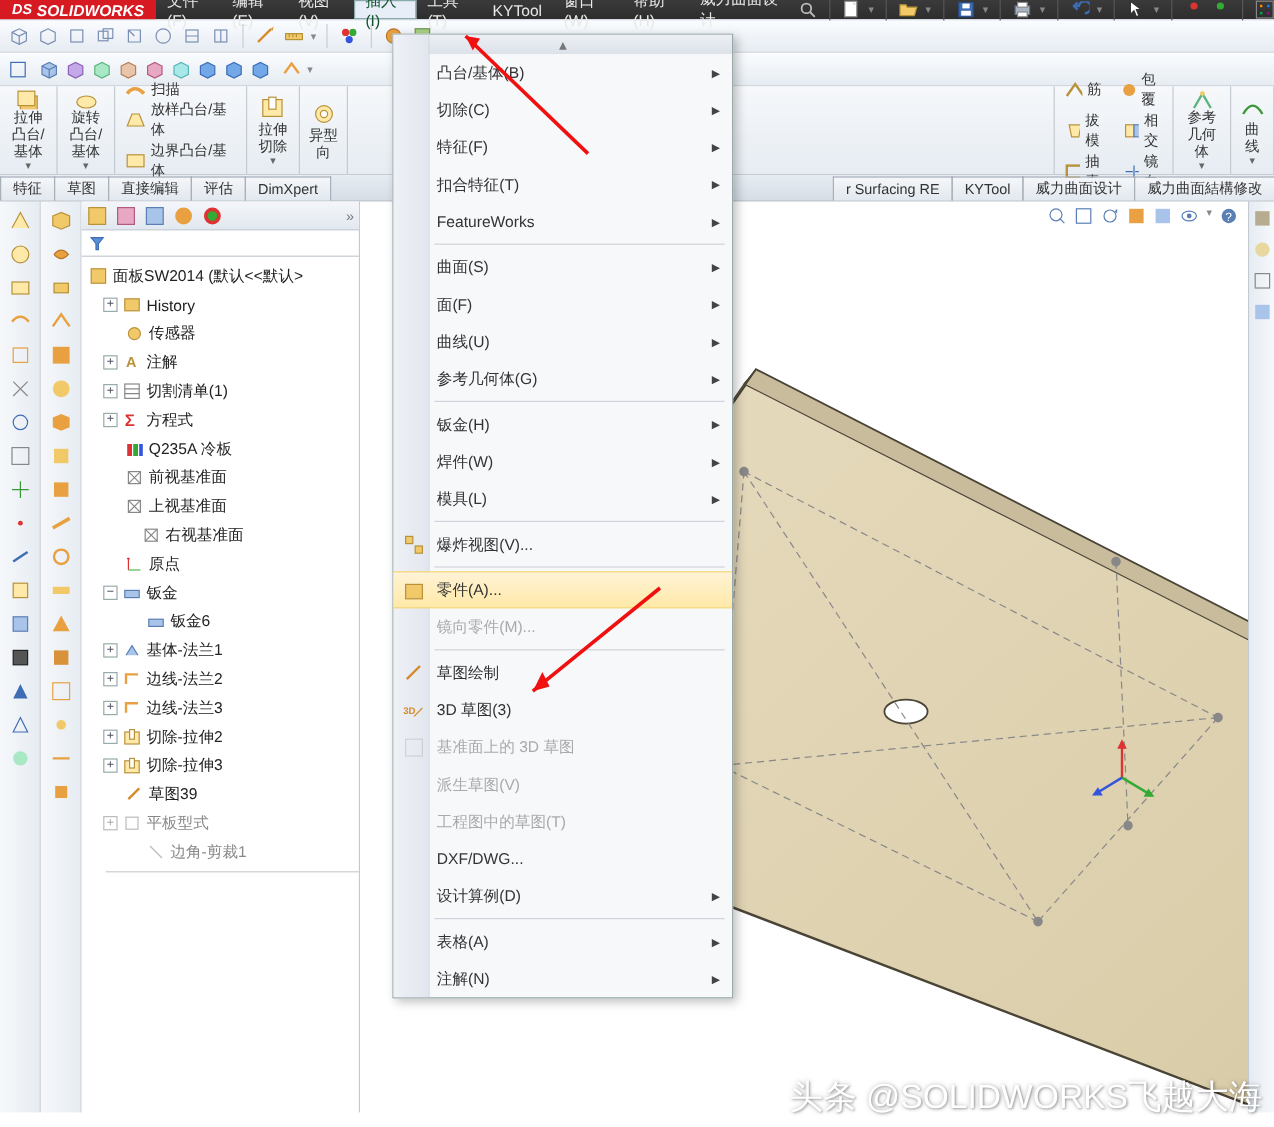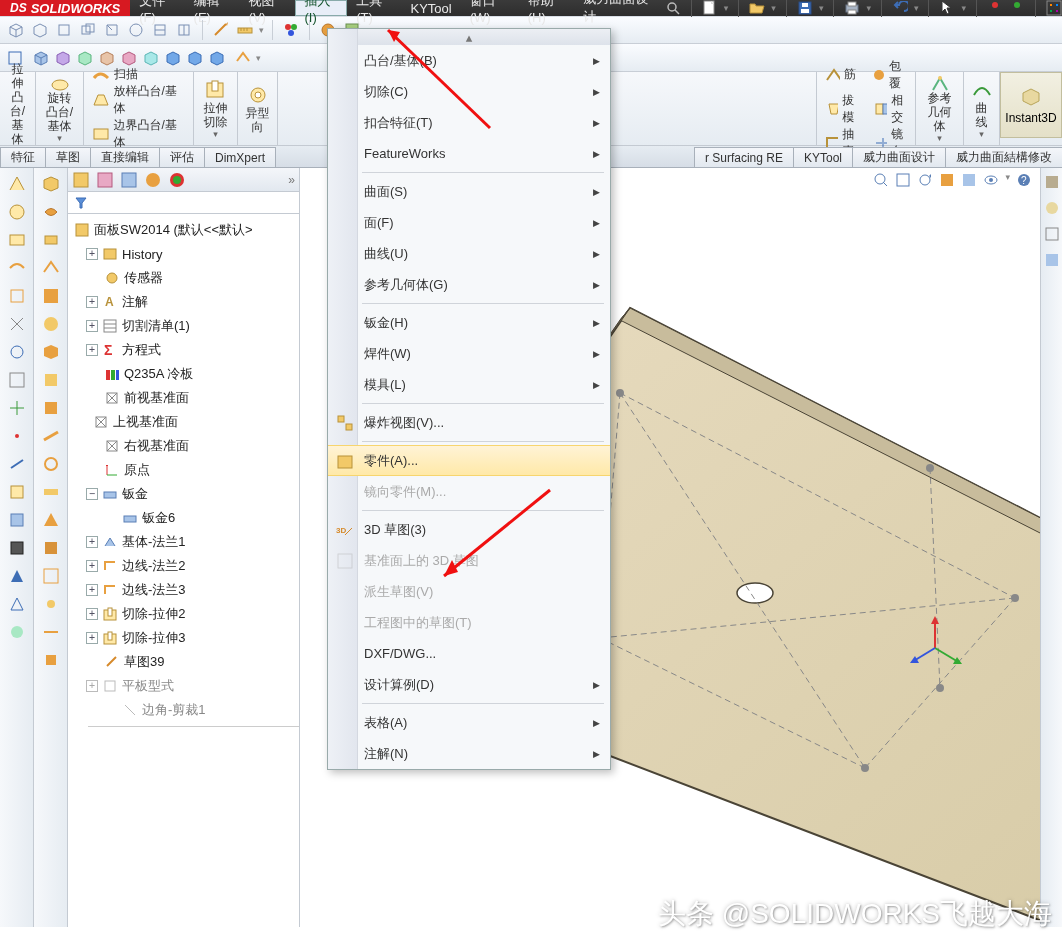--- a/index.html
+++ b/index.html
@@ -314,21 +314,21 @@
   <span class="sep"></span>
   <span class="ico">
       <svg width="18" height="18">
         <path d="M3 12 L9 4 L15 12" fill="none" stroke="#e8a040" stroke-width="2"></path>
       </svg>
     </span>
   <span style="color:#888;font-size:9px">▾</span>
 </div>
 
 <div class="ribbon">
-  <div class="grp" style="width:36px">
+  <div class="grp" style="width:48px">
     <svg class="ricon">
         <rect x="4" y="6" width="14" height="12" fill="#f2c968" stroke="#b8923a"></rect>
         <rect x="2" y="2" width="14" height="12" fill="#ffe9a8" stroke="#b8923a"></rect>
       </svg>
     <div class="glabel">拉伸凸台/基体</div>
     <span style="font-size:9px;color:#666">▾</span>
   </div>
   <div class="grp" style="width:48px">
     <svg class="ricon">
         <ellipse cx="11" cy="11" rx="8" ry="5" fill="#ffe9a8" stroke="#b8923a"></ellipse>
@@ -412,26 +412,20 @@
       </svg>
     <div class="glabel">参考几何体</div>
     <span style="font-size:9px;color:#666">▾</span>
   </div>
   <div class="grp" style="width:36px">
     <svg class="ricon">
         <path d="M3 16 Q11 2 19 16" fill="none" stroke="#3a9a3a" stroke-width="2"></path>
       </svg>
     <div class="glabel">曲线</div>
     <span style="font-size:9px;color:#666">▾</span>
-  </div>
-  <div class="instant3d">
-    <svg width="24" height="22">
-        <path d="M4 8 L12 4 L20 8 L20 16 L12 20 L4 16 Z" fill="#e8d8a0" stroke="#b8a55a"></path>
-      </svg>
-    <span>Instant3D</span>
   </div>
 </div>
 
 <div class="tabstrip">
   <div class="tab">特征</div>
   <div class="tab">草图</div>
   <div class="tab">直接编辑</div>
   <div class="tab">评估</div>
   <div class="tab">DimXpert</div>
   <div style="flex:1"></div>
@@ -634,30 +628,30 @@
         </div>
       <div class="node" style="padding-left:18px">
           <span class="spacer"></span>
           <svg class="tico">
             <rect x="3" y="3" width="10" height="10" fill="none" stroke="#888"></rect>
             <line x1="3" y1="3" x2="13" y2="13" stroke="#888"></line>
             <line x1="13" y1="3" x2="3" y2="13" stroke="#888"></line>
           </svg>
           <span class="lbl">前视基准面</span>
         </div>
-      <div class="node" style="padding-left:7px">
+      <div class="node" style="padding-left:18px">
           <span class="spacer"></span>
           <svg class="tico">
             <rect x="3" y="3" width="10" height="10" fill="none" stroke="#888"></rect>
             <line x1="3" y1="3" x2="13" y2="13" stroke="#888"></line>
             <line x1="13" y1="3" x2="3" y2="13" stroke="#888"></line>
           </svg>
           <span class="lbl">上视基准面</span>
         </div>
-      <div class="node" style="padding-left:18px">
+      <div class="node" style="padding-left:32px">
           <span class="spacer"></span>
           <svg class="tico">
             <rect x="3" y="3" width="10" height="10" fill="none" stroke="#888"></rect>
             <line x1="3" y1="3" x2="13" y2="13" stroke="#888"></line>
             <line x1="13" y1="3" x2="3" y2="13" stroke="#888"></line>
           </svg>
           <span class="lbl">右视基准面</span>
         </div>
       <div class="node" style="padding-left:18px">
           <span class="spacer"></span>
@@ -841,20 +835,23 @@
 <div class="dropdown">
   <div class="iconstrip"></div>
   <div class="dtop">▴</div>
   <div class="ditem sub">
       <span>凸台/基体(B)</span>
     </div>
   <div class="ditem sub">
       <span>切除(C)</span>
     </div>
   <div class="ditem sub">
+      <span>特征(F)</span>
+    </div>
+  <div class="ditem sub">
       <span>扣合特征(T)</span>
     </div>
   <div class="ditem sub">
       <span>FeatureWorks</span>
     </div>
   <div class="dsep"></div>
   <div class="ditem sub">
       <span>曲面(S)</span>
     </div>
   <div class="ditem sub">
@@ -888,20 +885,26 @@
   <div class="ditem hover">
       <svg class="licon">
         <rect x="2" y="4" width="14" height="12" fill="#f2c968" stroke="#b8923a"></rect>
       </svg>
       <span>零件(A)...</span>
     </div>
   <div class="ditem disabled">
       <span>镜向零件(M)...</span>
     </div>
   <div class="dsep"></div>
+  <div class="ditem">
+      <svg class="licon">
+        <path d="M3 14 L14 3" stroke="#d68a2a" stroke-width="2"></path>
+      </svg>
+      <span>草图绘制</span>
+    </div>
   <div class="ditem">
       <svg class="licon">
         <text x="0" y="12" font-size="8" fill="#d68a2a" font-weight="bold">3D</text>
         <path d="M9 14 L16 7" stroke="#d68a2a"></path>
       </svg>
       <span>3D 草图(3)</span>
     </div>
   <div class="ditem disabled">
       <svg class="licon" style="opacity:.4">
         <rect x="2" y="2" width="14" height="14" fill="none" stroke="#aaa"></rect>

